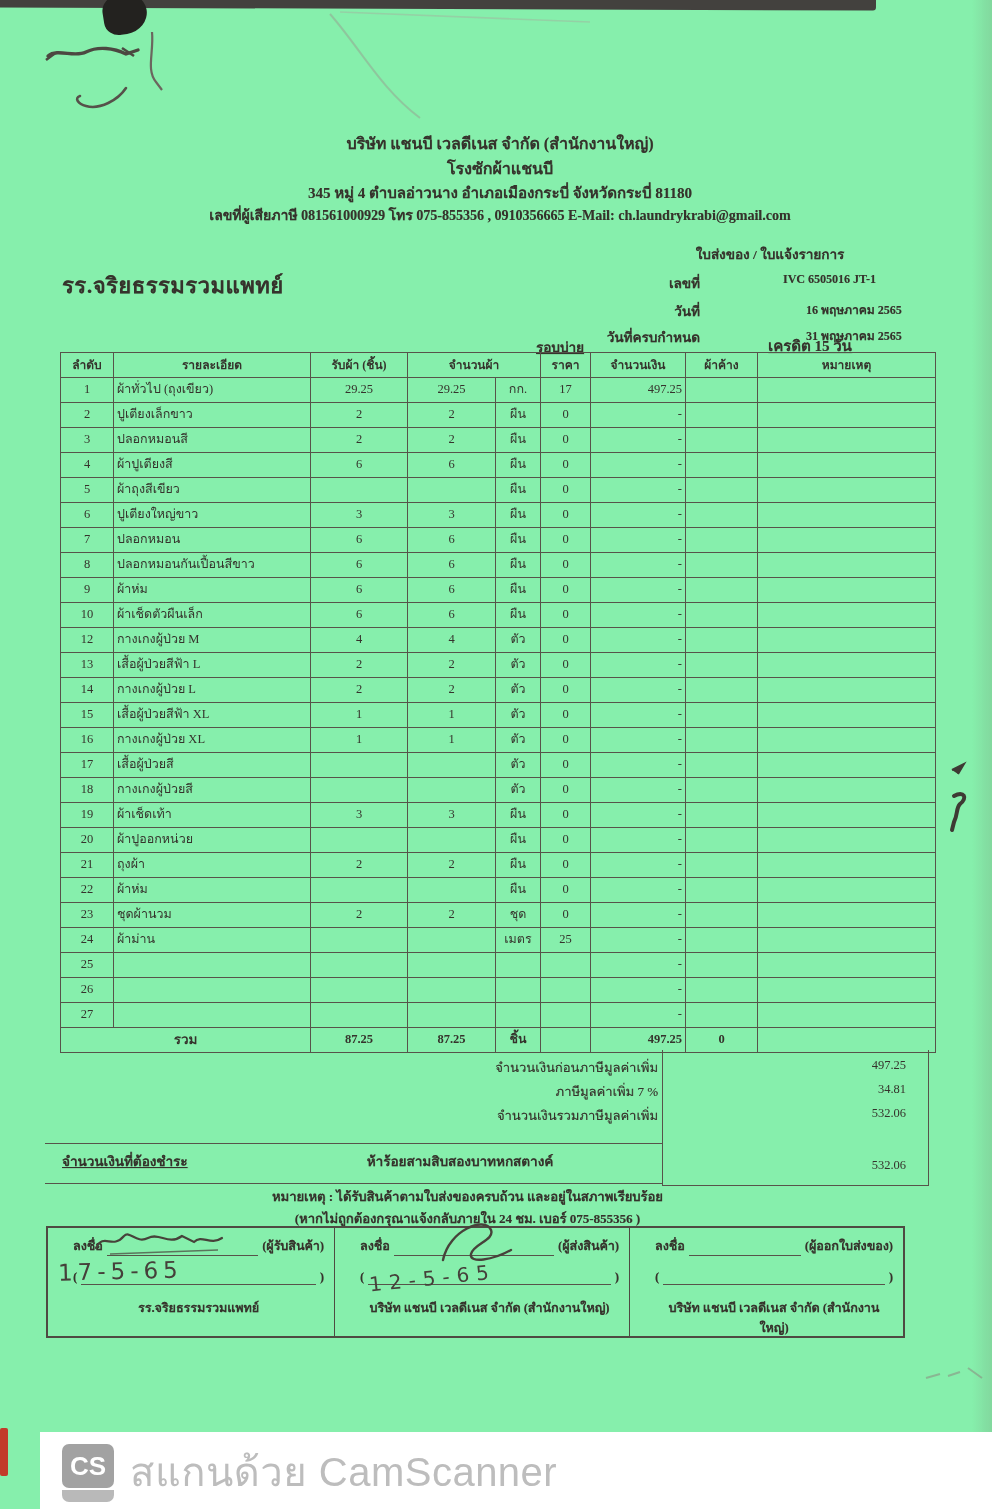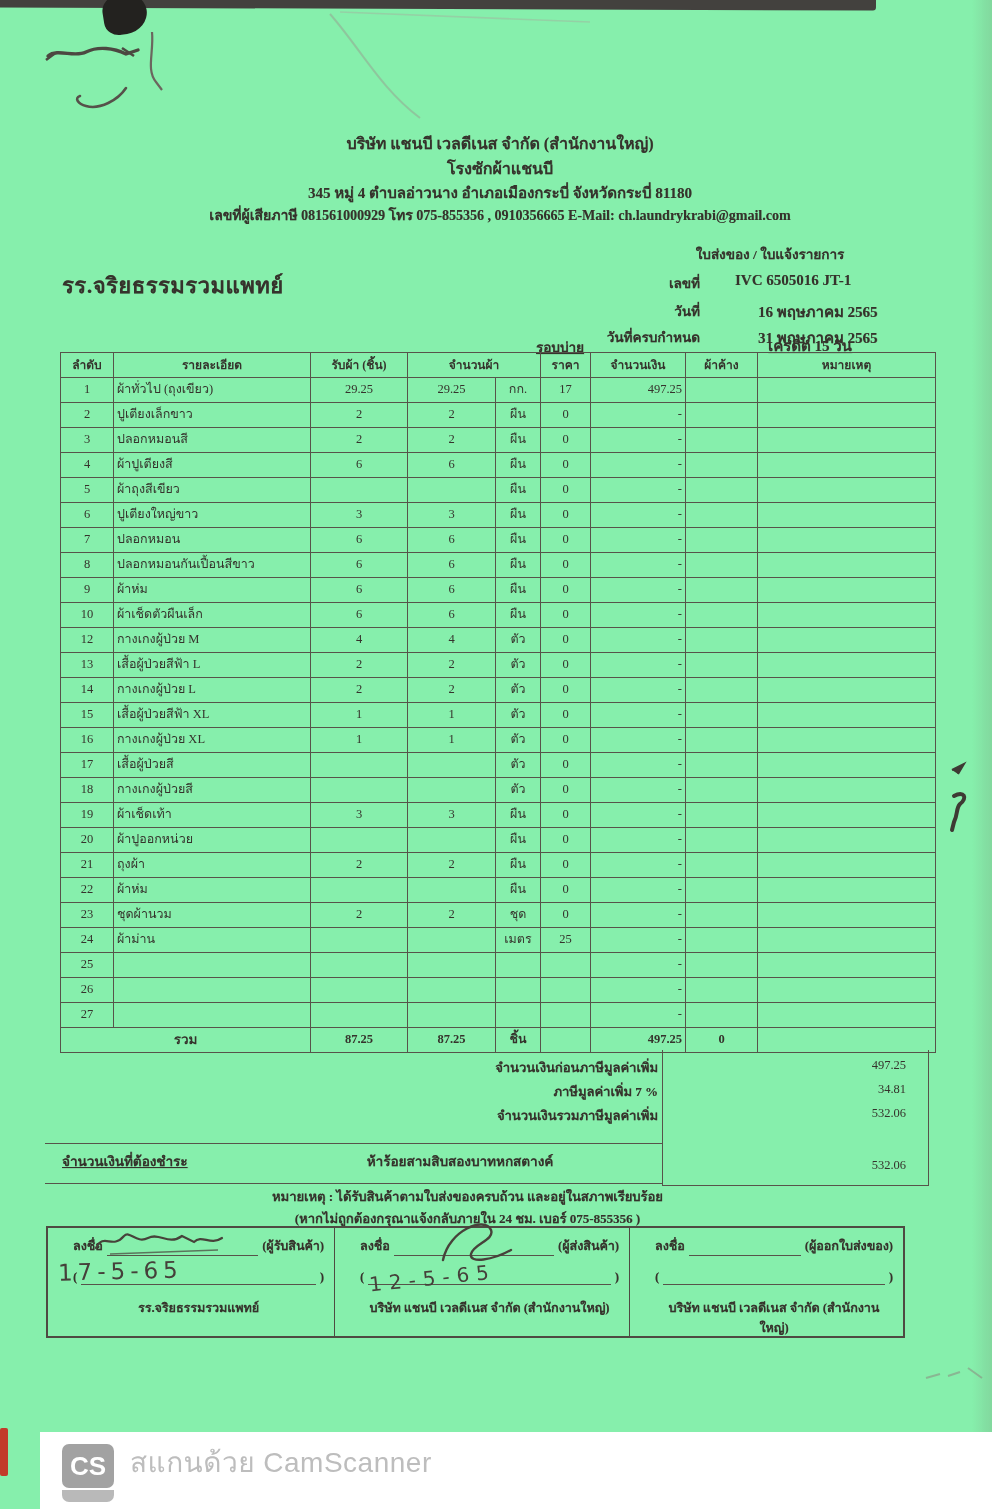--- a/index.html
+++ b/index.html
@@ -19,41 +19,41 @@
                 background:linear-gradient(to right,rgba(0,0,0,0),rgba(110,100,88,0.16));}
   .red-sliver{position:absolute;left:0;top:1428px;width:8px;height:48px;background:#c23b2a;border-radius:2px;}
 
   
   .hdr{left:30px;top:132px;width:940px;text-align:center;line-height:1.55;}
   .hdr .l2{font-size:16px;}
   .hdr .l3{font-size:15px;}
   .hdr .l4{font-size:14px;}
 
   .doc-type{left:630px;top:243px;width:280px;text-align:center;font-size:13.5px;}
-  .info-row{position:absolute;font-size:15px;}
+  .info-row{position:absolute;font-size:12px;margin-left:48px;}
   .info-label{position:absolute;text-align:right;width:160px;font-size:13.5px;}
   .customer{left:62px;top:268px;font-size:22px;letter-spacing:0.5px;}
   .round{left:536px;top:336px;font-size:13.5px;text-decoration:underline;}
   .credit{left:768px;top:334px;font-size:15px;text-decoration:underline;}
 
   
   table.items{position:absolute;left:60px;top:352px;width:875px;border-collapse:collapse;table-layout:fixed;}
   table.items th,table.items td{border:1.4px solid #57534a;font-size:12.5px;padding:0 3px;overflow:hidden;
       white-space:nowrap;height:24px;line-height:1.05;}
   table.items thead th{font-weight:bold;text-align:center;font-size:12px;}
   td.c-no{text-align:center;}
   td.c-desc{text-align:left;padding-left:5px;}
   td.c-num{text-align:center;}
   td.c-unit{text-align:center;font-size:11.5px;padding:0 1px;}
   td.c-amt{text-align:right;padding-right:20px;}
   tfoot td{font-weight:bold;height:26px;}
   tfoot td.t-label{text-align:center;font-size:13.5px;}
 
   
-  .sumlabels{left:260px;top:1056px;width:398px;text-align:right;font-size:13px;font-weight:bold;line-height:24px;}
+  .sumlabels{left:260px;top:1056px;width:398px;text-align:right;font-size:13px;font-weight:normal;line-height:24px;}
   .sumbox{left:662px;top:1050px;width:265px;height:135px;border:1.4px solid #57534a;border-top:none;}
   .sumval{position:absolute;right:22px;font-size:12.5px;}
   .hline{position:absolute;height:0;border-top:1.4px solid #57534a;}
   .payable-label{left:62px;top:1150px;font-size:13.5px;text-decoration:underline;}
   .amount-words{left:250px;top:1150px;width:420px;text-align:center;font-size:13.5px;}
 
   .note1{left:45px;top:1186px;width:845px;text-align:center;font-size:13px;}
   .note2{left:45px;top:1208px;width:845px;text-align:center;font-size:13px;}
 
   
@@ -68,21 +68,21 @@
   .date1{left:10px;top:30px;font-size:23px;letter-spacing:5px;transform:rotate(-1.5deg);}
   .date2{left:34px;top:38px;font-size:20px;letter-spacing:7px;transform:rotate(-6deg);}
   .sigsvg{position:absolute;}
 
   
   .footer{position:absolute;left:0;top:1432px;width:992px;height:77px;background:#ffffff;margin-left:40px;}
   .cs-logo{position:absolute;left:22px;top:12px;width:52px;height:44px;background:#a2a2a2;border-radius:7px;
            color:#ffffff;font-family:"Liberation Sans",sans-serif;font-weight:bold;font-size:26px;
            display:flex;align-items:center;justify-content:center;}
   .cs-tab{position:absolute;left:22px;top:58px;width:52px;height:12px;background:#b9b9b9;border-radius:0 0 7px 7px;}
-  .cs-text{position:absolute;left:90px;top:8px;font-family:"Liberation Sans",sans-serif;font-size:28px;
+  .cs-text{position:absolute;left:90px;top:8px;font-family:"Liberation Sans",sans-serif;font-size:40px;
            color:#bdbdbd;letter-spacing:0.5px;}
 </style>
 </head>
 <body>
 
 <div class="stage">
   <div class="scan">
 
     <div class="top-strip"></div>
     <div class="top-blob"></div>

